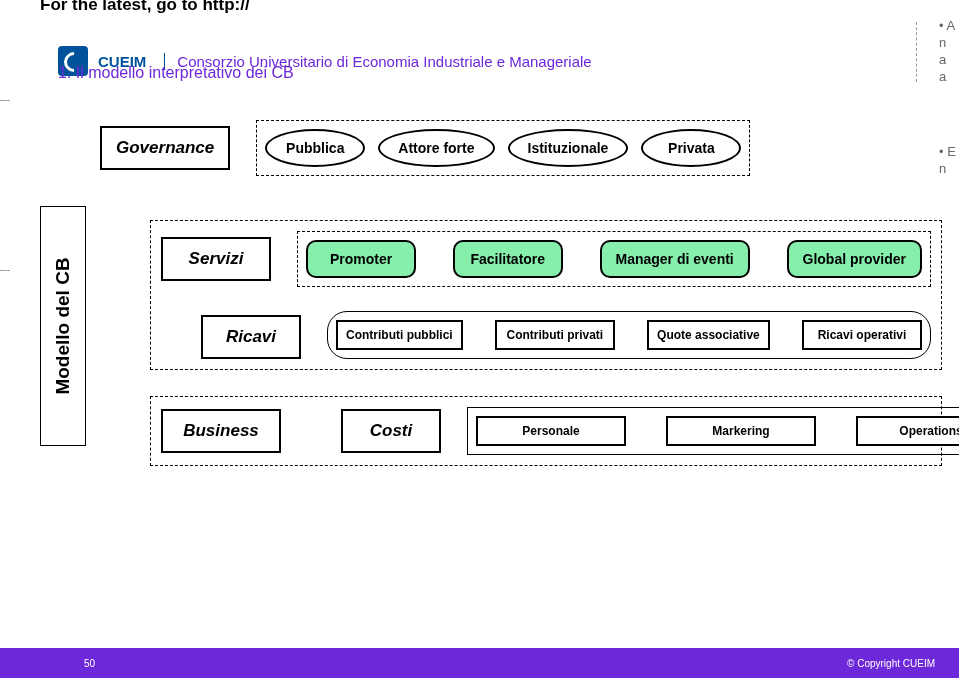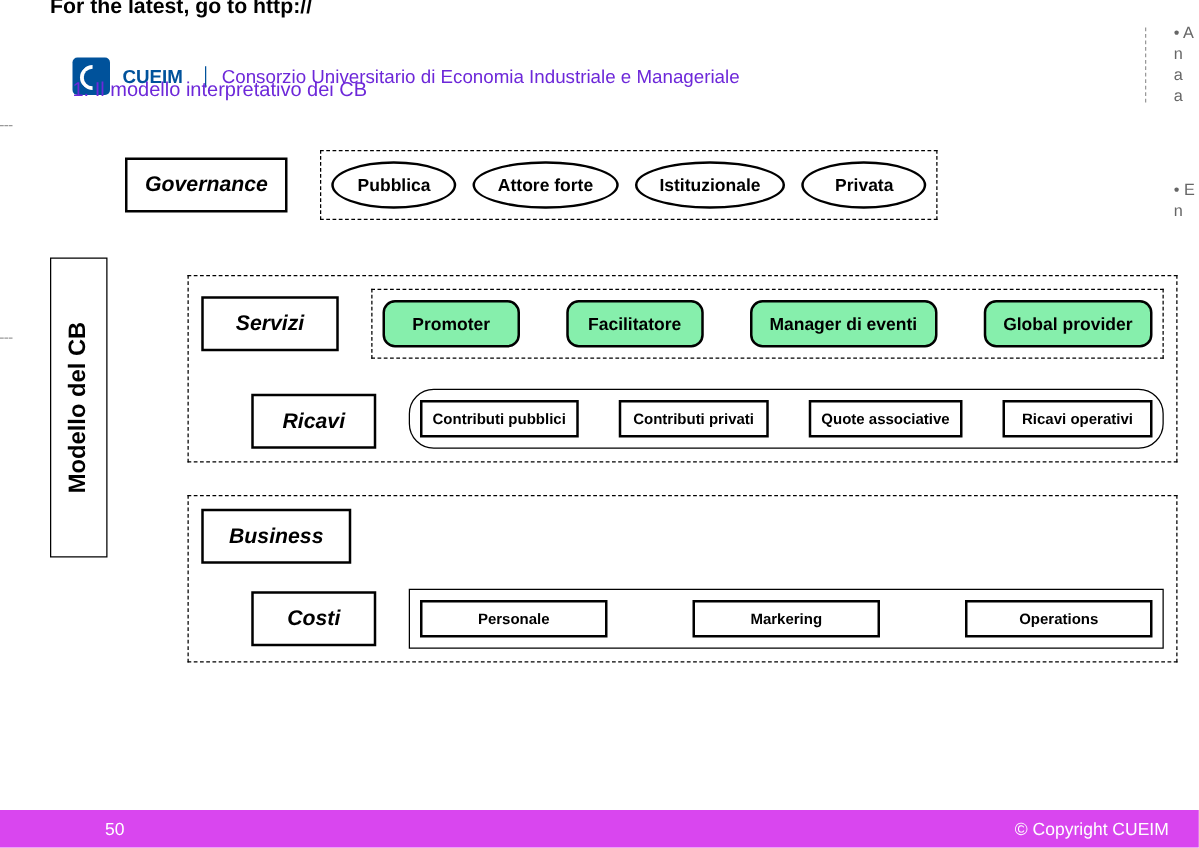--- a/index.html
+++ b/index.html
@@ -159,28 +159,28 @@
     font-weight: bold;
     text-align: center;
     background: #fff;
     min-width: 120px;
   }
   .footer {
     position: absolute;
     bottom: 0;
     left: 0;
     right: 0;
-    background: #d946ef;
+    background: #6d28d9;
     color: #fff;
     height: 30px;
     display: flex;
     align-items: center;
     justify-content: space-between;
     padding: 0 24px 0 84px;
-    font-size: 14px;
+    font-size: 10px;
   }
   .h-dashed {
     position: absolute;
     border-top: 1px dashed #999;
     left: 0;
     right: 0;
   }
   .v-dashed-right {
     position: absolute;
     border-left: 1px dashed #999;
@@ -265,21 +265,21 @@
           <div class="small-rect">Contributi privati</div>
           <div class="small-rect">Quote associative</div>
           <div class="small-rect">Ricavi operativi</div>
         </div>
       </div>
 
     </div>
 
     <div style="height:26px"></div>
 
-    <div class="big-group with-border" style="flex-direction:column; align-items:stretch; gap:20px; margin-left:50px; width:792px;">
+    <div class="big-group with-border" style="flex-direction:row; align-items:stretch; gap:20px; margin-left:50px; width:792px;">
 
       <div class="big-group">
         <div class="label-box" style="min-width:120px">Business</div>
       </div>
 
       <div class="big-group" style="margin-left:40px;">
         <div class="label-box" style="min-width:100px">Costi</div>
         <div class="group-box" style="flex:1; justify-content:space-between; gap:40px;">
           <div class="small-rect" style="min-width:150px">Personale</div>
           <div class="small-rect" style="min-width:150px">Markering</div>

